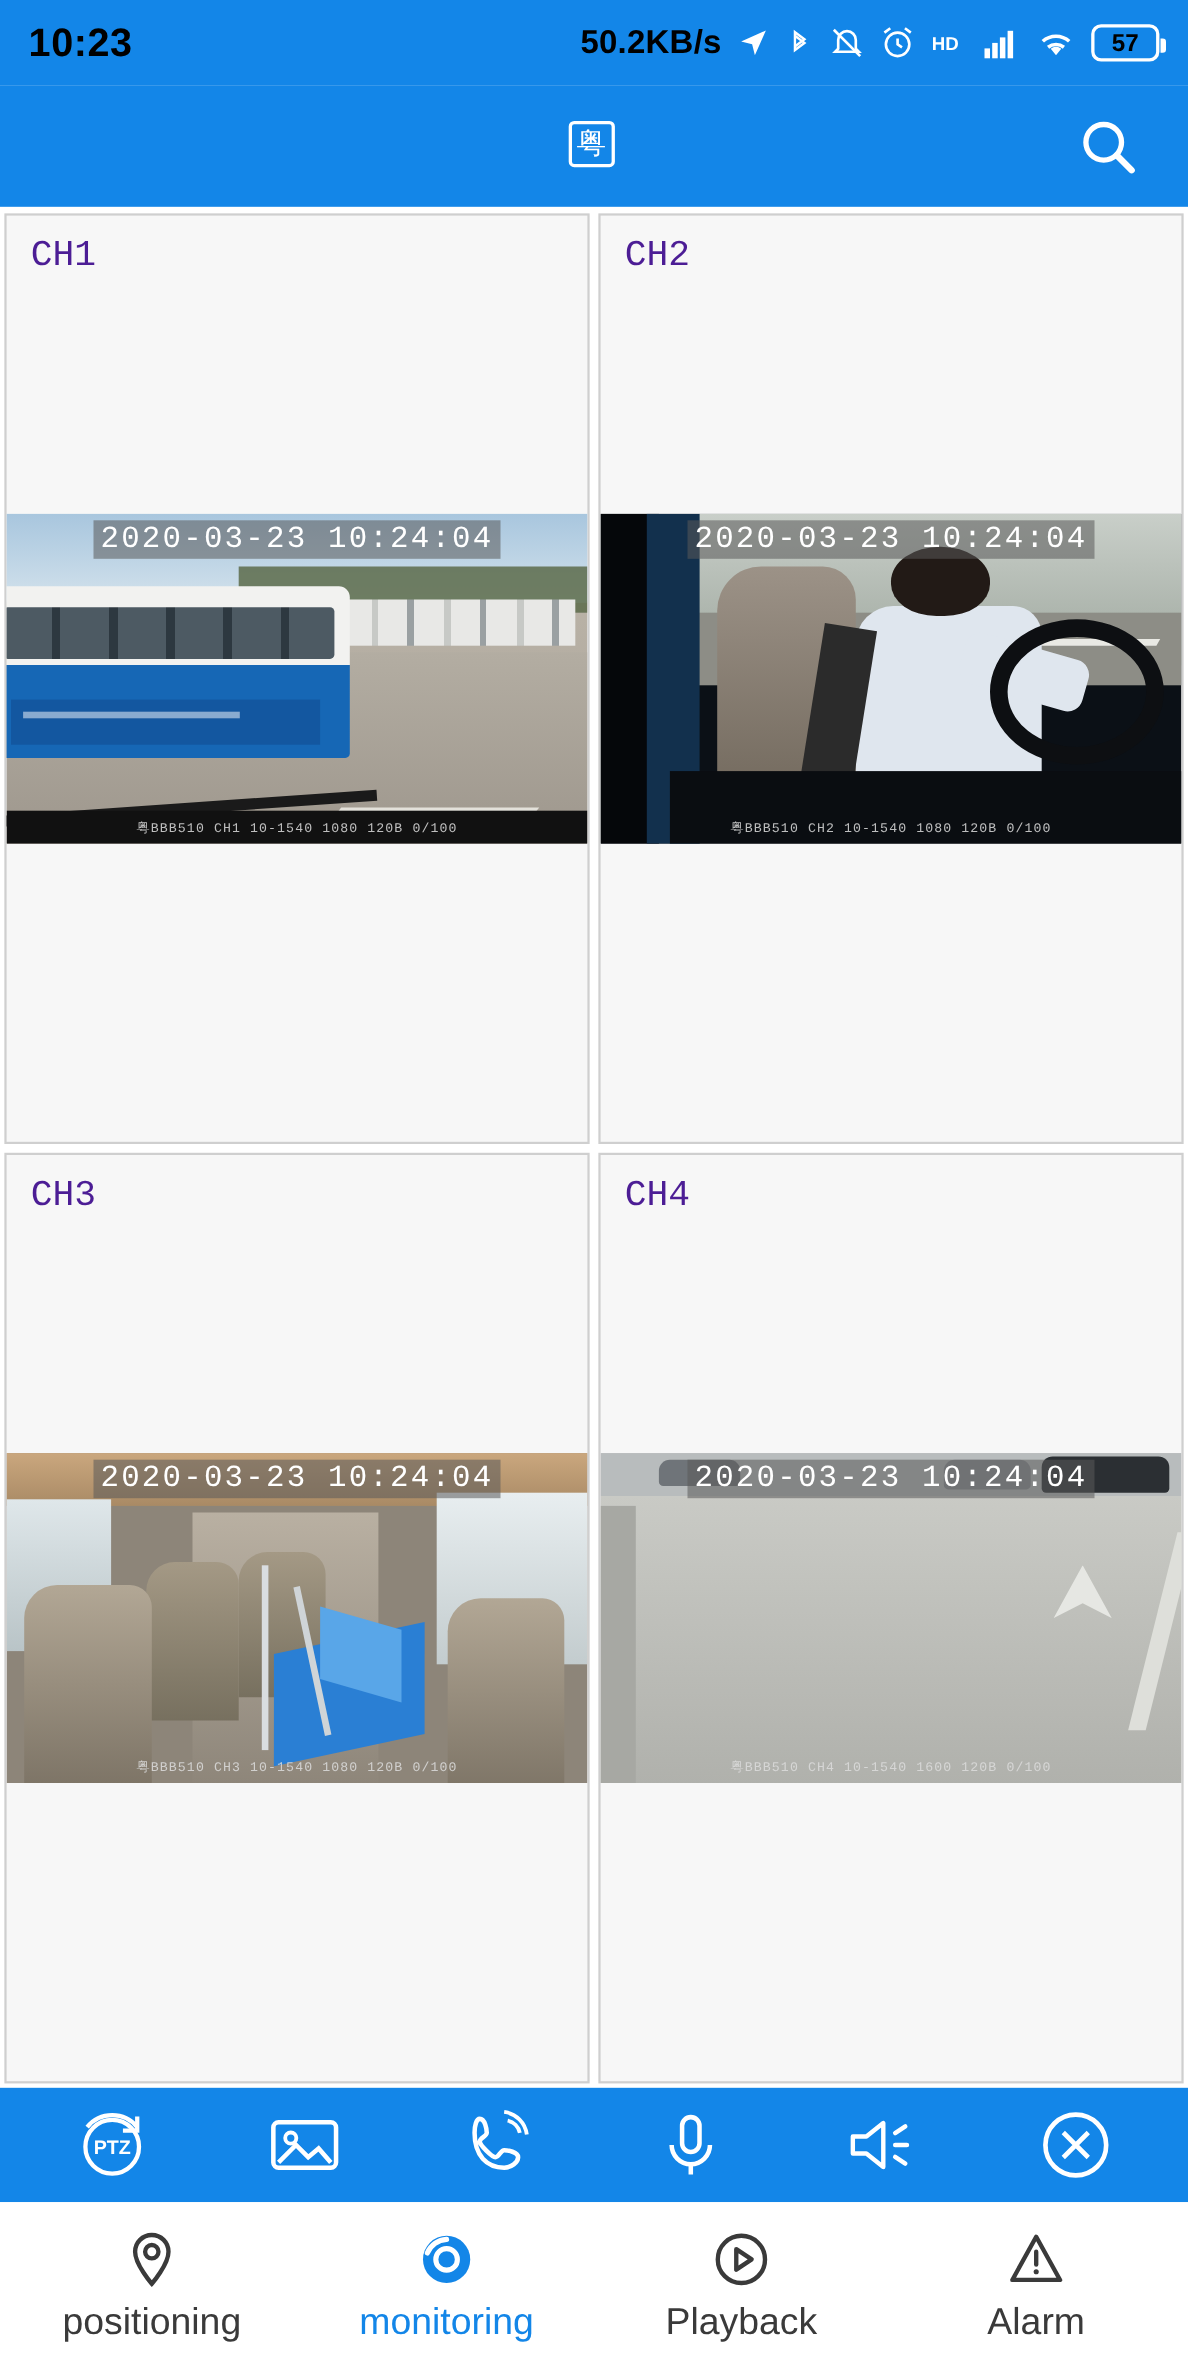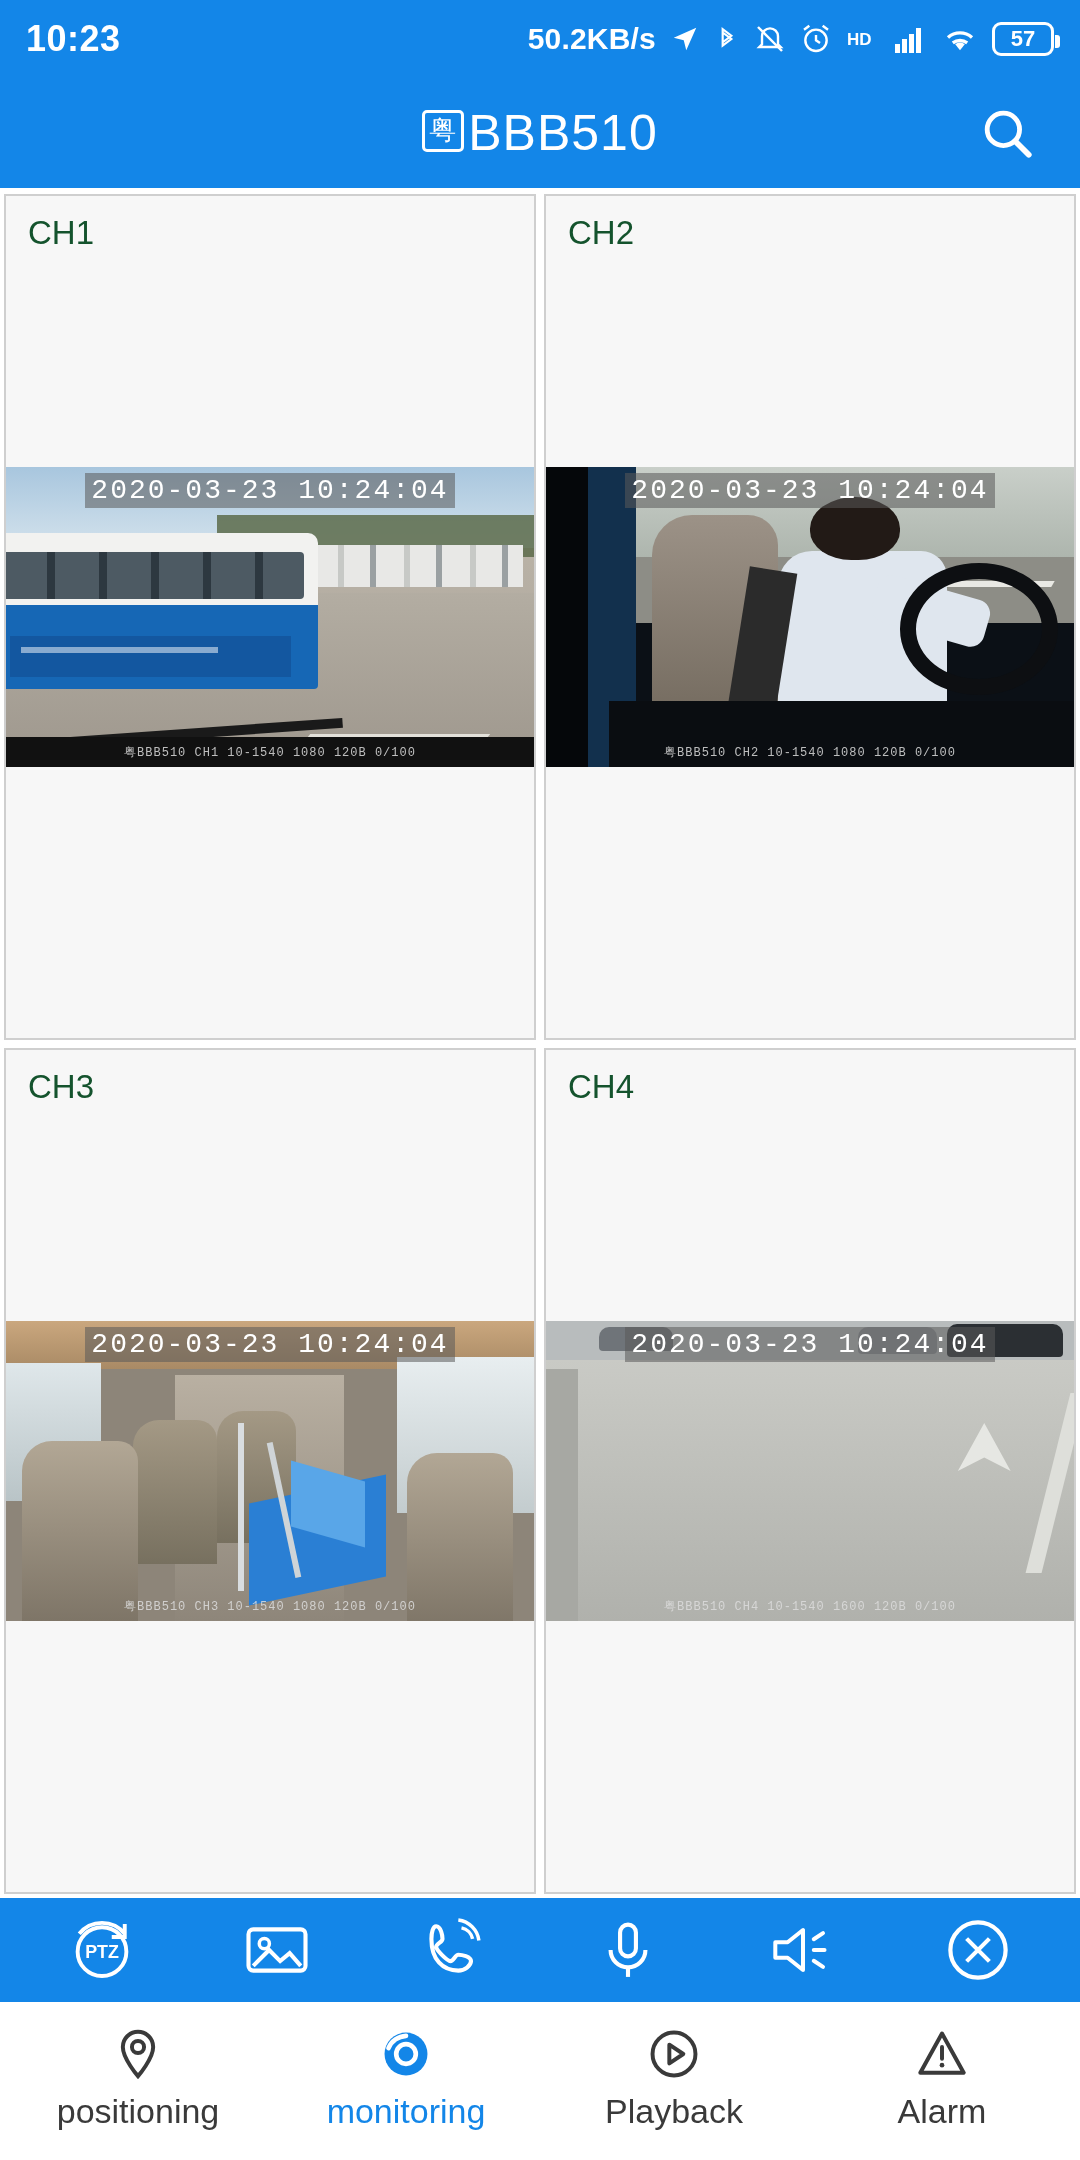--- a/index.html
+++ b/index.html
@@ -12,21 +12,21 @@
   #app {
     width: 1080px; height: 2160px;
     display: flex; flex-direction: column;
     position: relative;
   }
 
   
   .statusbar {
     height: 78px;
     background: #1386e8;
-    color: #ffffff;
+    color: #000000;
     display: flex; align-items: center;
     padding: 0 26px;
     flex: 0 0 78px;
   }
   .status-clock { font-size: 36px; font-weight: 600; letter-spacing: .5px; }
   .status-right {
     margin-left: auto;
     display: flex; align-items: center; gap: 14px;
   }
   .status-net { font-size: 30px; font-weight: 600; letter-spacing: .2px; }
@@ -82,21 +82,21 @@
   }
   .cell {
     border: 2px solid #cfcfcf;
     background: #f7f7f7;
     position: relative;
     overflow: hidden;
     display: flex; align-items: center; justify-content: center;
   }
   .cell-label {
     position: absolute; top: 18px; left: 22px;
-    font-size: 33px; color: #14532d; z-index: 4;
+    font-size: 33px; color: #4c1d95; z-index: 4; font-family: Liberation Mono, monospace;
   }
   .video-area {
     width: 100%;
     height: 300px;
     position: relative;
     overflow: hidden;
   }
   .osd {
     position: absolute; top: 8px; left: 0; right: 0;
     text-align: center;
@@ -285,21 +285,20 @@
 
       <span class="battery">
         <span>57</span>
       </span>
     </div>
   </div>
 
   <div class="titlebar">
     <div class="title-text">
       <span class="plate-badge">粤</span>
-      <span>BBB510</span>
     </div>
     <span class="search-btn ico">
       <svg width="58" height="58" viewBox="0 0 24 24">
         <circle cx="10.5" cy="10.5" r="6.7" fill="none" stroke="#fff" stroke-width="2"></circle>
         <path d="M15.4 15.4L21 21" stroke="#fff" stroke-width="2.4" stroke-linecap="round"></path>
       </svg>
     </span>
   </div>
 
   <div class="grid">

